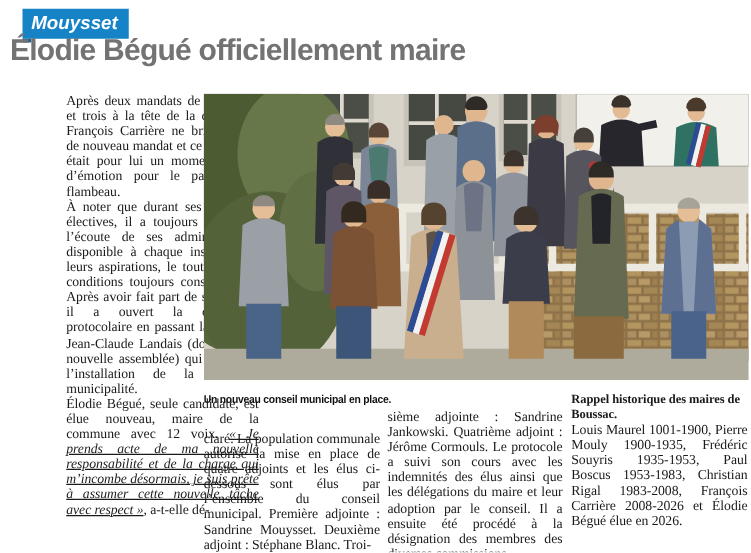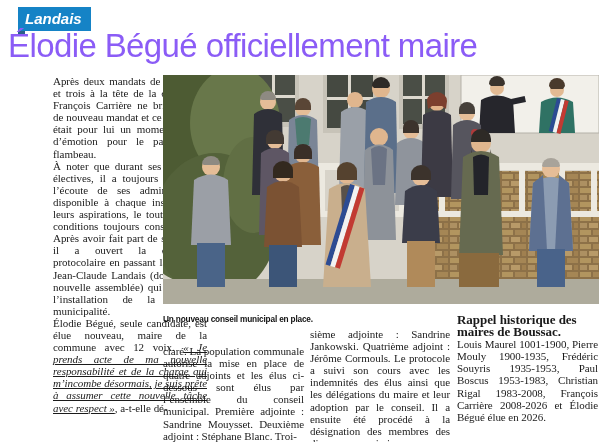--- a/index.html
+++ b/index.html
@@ -20,55 +20,55 @@
     font-size: 15px; line-height: 1;
     padding: 4px 9px 5px 7px;
   }
   .badge-tick {
     position: absolute; left: 18px; top: 31px;
     width: 7px; height: 3px; background: #2a5f8a;
   }
   .headline {
     position: absolute; left: 8px; top: 27px; margin: 0;
     font-family: "Liberation Sans", sans-serif;
-    font-size: 33px; font-weight: 400; letter-spacing: -0.6px;
-    color: #8b5cf6; white-space: nowrap;
+    font-size: 24px; font-weight: 700; letter-spacing: -0.6px;
+    color: #737373; white-space: nowrap;
   }
   .col {
     position: absolute;
     text-align: justify;
     font-size: 11px; line-height: 12.1px;
     letter-spacing: -0.05px;
   }
   .col p { margin: 0; }
   .col-1 { left: 5px;   top: 75px;  width: 154px; margin-left: 48px; }
   .col-2 { left: 163px; top: 345px; width: 141px; }
   .col-3 { left: 310px; top: 328px; width: 140px; }
   .col-4 { left: 457px; top: 314px; width: 141px; }
-  .col-4 h3 { margin: 0; font-size: 13px; line-height: 12.1px; font-weight: bold; text-align: left; }
+  .col-4 h3 { margin: 0; font-size: 10px; line-height: 12.1px; font-weight: bold; text-align: left; }
   .quote-italic { font-style: italic; text-decoration: underline; }
   .photo-frame {
     position: absolute; left: 163px; top: 75px;
     width: 436px; height: 229px; overflow: hidden;
   }
   .photo-caption {
     position: absolute; left: 163px; top: 314px; width: 150px;
     font-family: "Liberation Sans", sans-serif;
     font-weight: bold; font-size: 9px; letter-spacing: -0.2px;
     color: #111111; white-space: nowrap;
     transform: scaleX(0.92); transform-origin: left top;
   }
 </style>
 </head>
 <body>
 
 <div class="page">
 
   <div class="section-badge">
-    <span>Landais</span>
+    <span>Mouysset</span>
   </div>
   <div class="badge-tick"></div>
 
   <h1 class="headline">Élodie Bégué officiellement maire</h1>
 
   <div class="col col-1">
     <p>Après deux mandats de conseiller et trois à la tête de la commune, François Carrière ne briguait pas de nouveau mandat et ce dimanche était pour lui un moment chargé d’émotion pour le passage du flambeau.</p>
     <p>À noter que durant ses fonctions électives, il a toujours su être à l’écoute de ses administrés et disponible à chaque instant pour leurs aspirations, le tout dans des conditions toujours consensuelles. Après avoir fait part de ses émois, il a ouvert la cérémonie protocolaire en passant la parole à Jean-Claude Landais (doyen de la nouvelle assemblée) qui a présidé l’installation de la nouvelle municipalité.</p>
     <p><span>Élodie Bégué, seule candidate, est élue nouveau, maire de la commune avec 12 voix. </span><span class="quote-italic">« Je prends acte de ma nouvelle responsabilité et de la charge qui m’incombe désormais, je suis prête à assumer cette nouvelle tâche avec respect »</span><span>, a-t-elle dé-</span></p>
   </div>

